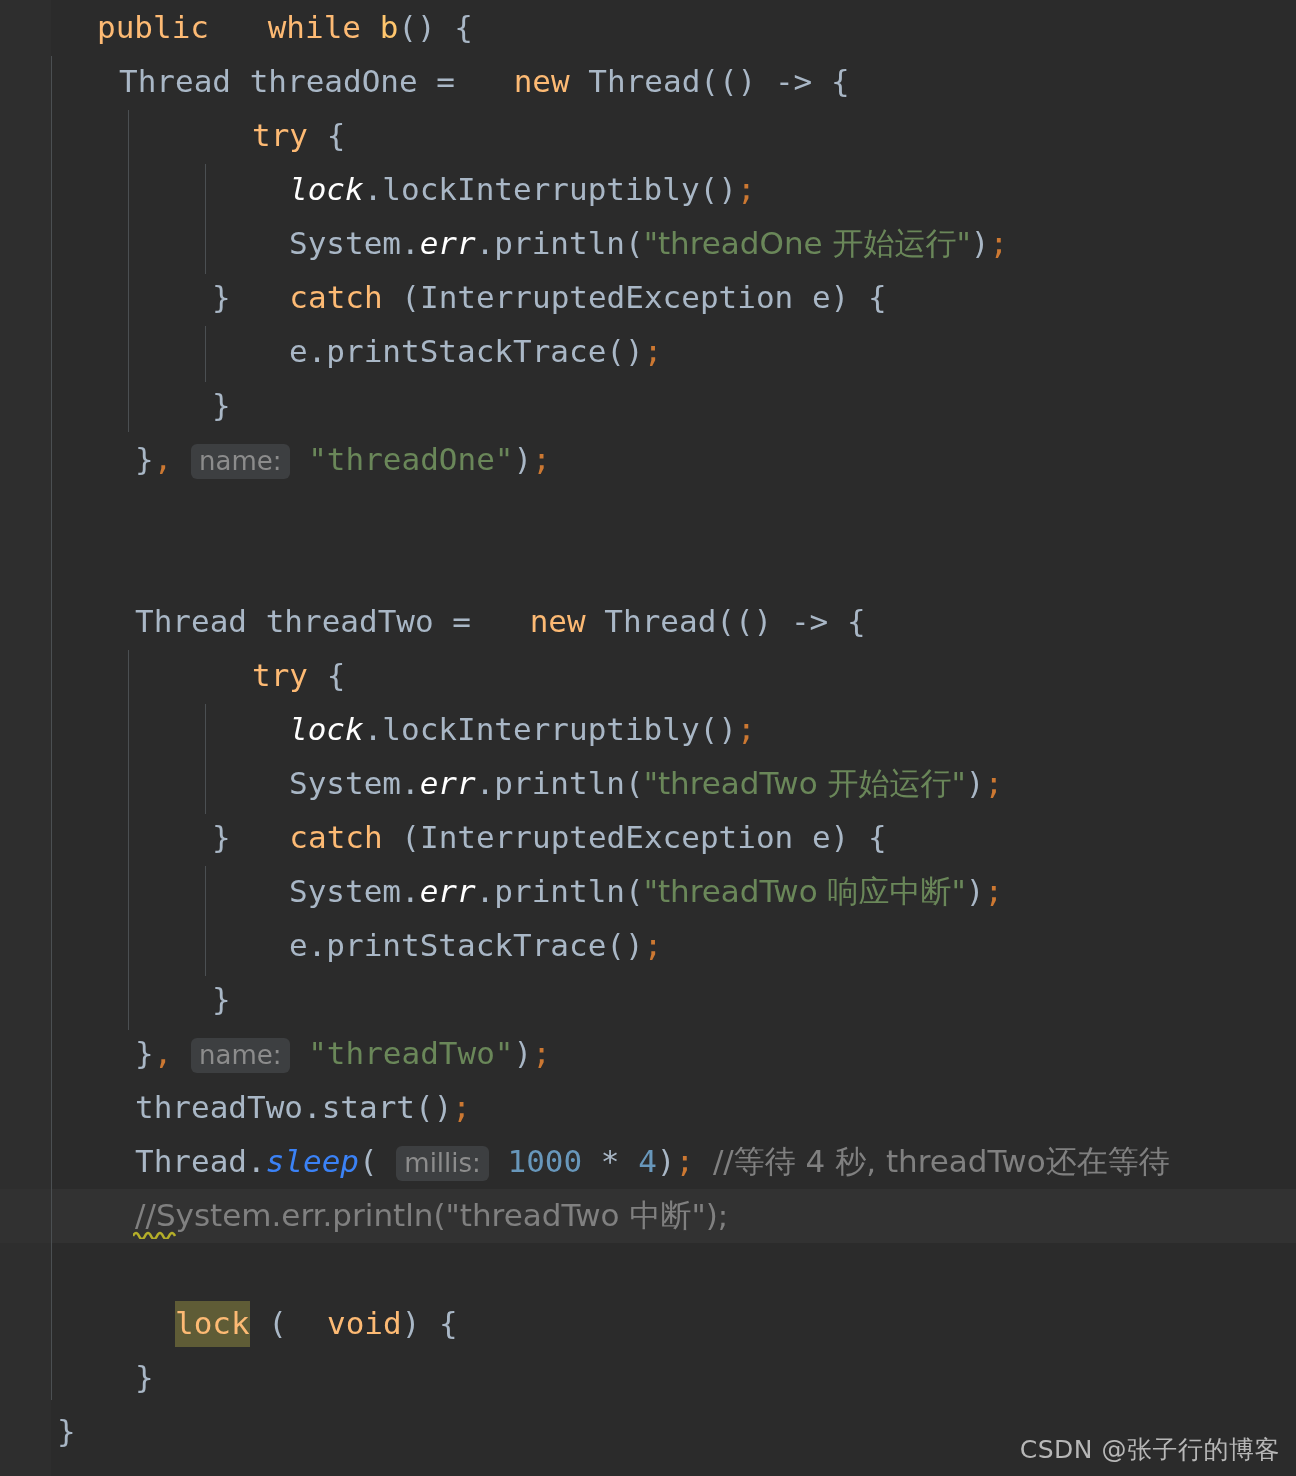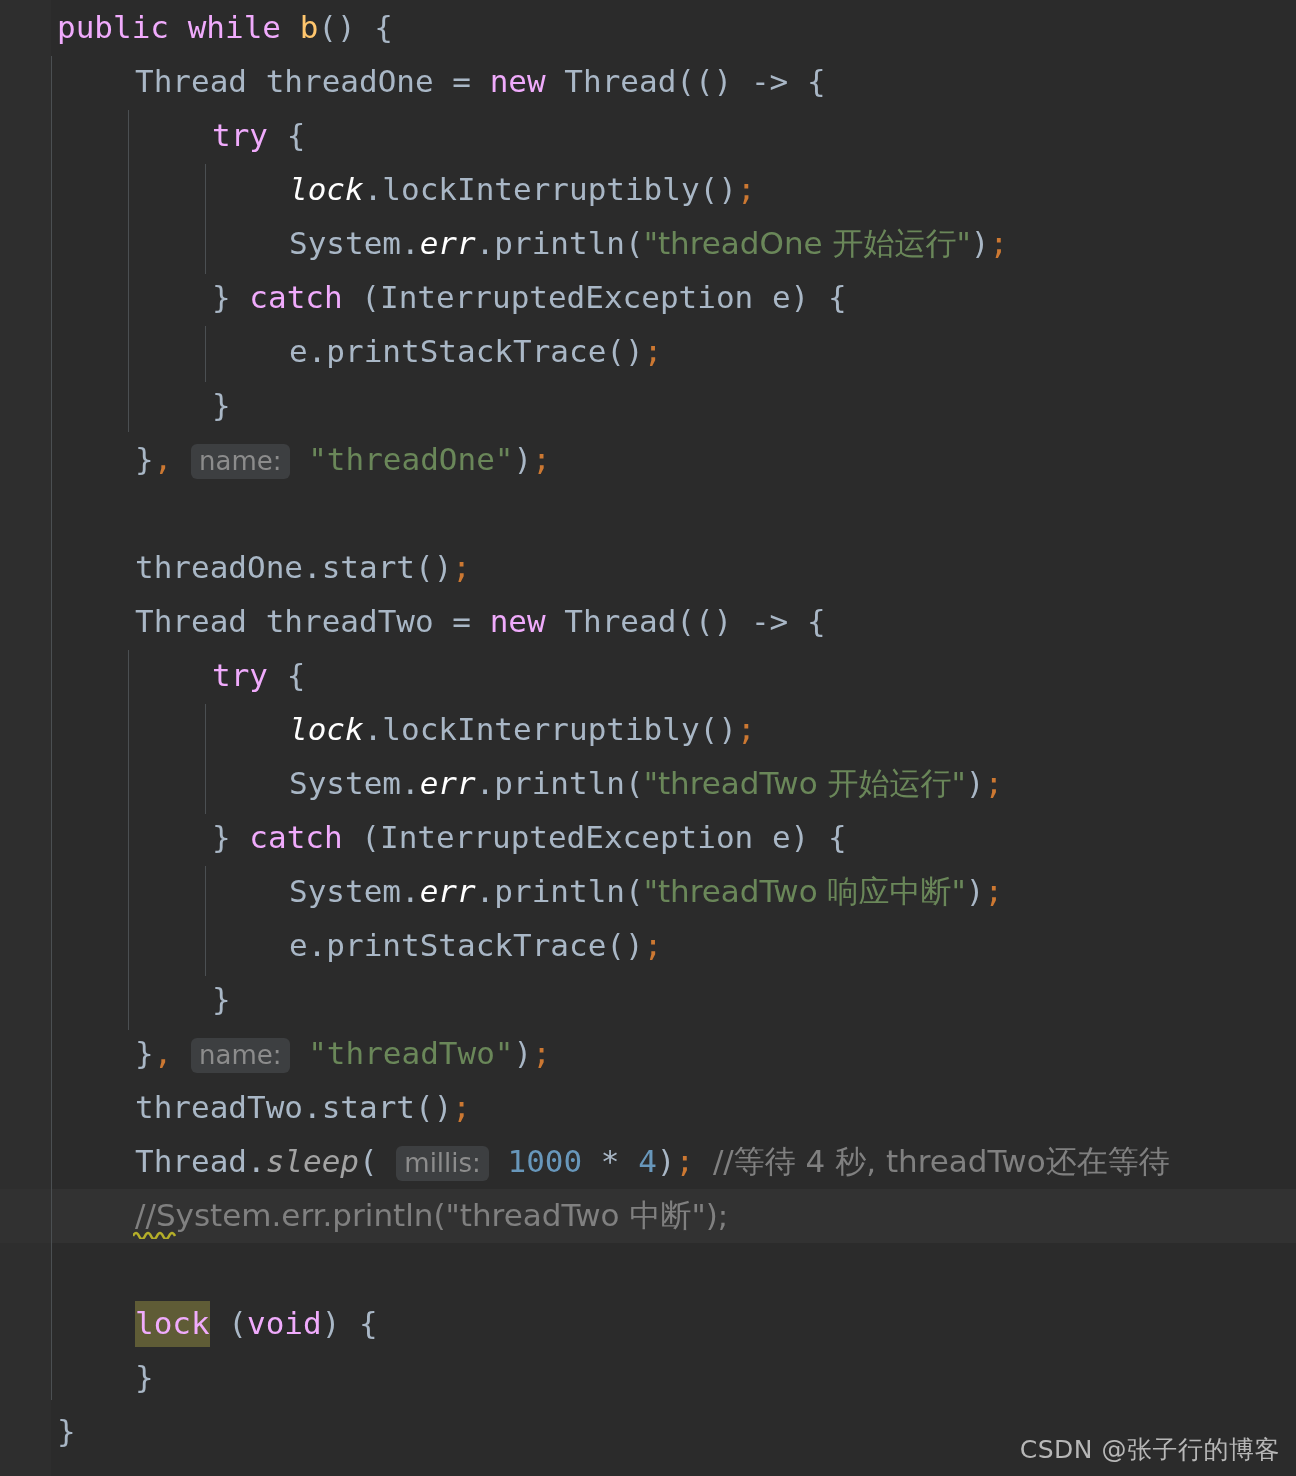--- a/index.html
+++ b/index.html
@@ -67,25 +67,25 @@
   .line {
     position: absolute;
     left: 0;
     height: 54px;
     white-space: pre;
     font-size: 31px;
     line-height: 54px;
   }
 
   
-  .kw       { color: #f0abfc; }            
+  .kw       { color: #fdba74; margin-left: 40px; }            
   .plain    { color: #a9b7c6; }            
   .fn       { color: #ffc66d; }            
   .field    { color: #ffffff; font-style: italic; } 
-  .mth-it   { color: #a3a3a3; font-style: italic; } 
+  .mth-it   { color: #3b82f6; font-style: italic; } 
   .str      { color: #6a8759; }            
   .num      { color: #6897bb; }            
   .semi     { color: #cc7832; }            
   .cmt      { color: #808080; }            
   .cn       { font-family: "DejaVu Sans", "Liberation Sans", sans-serif; }
 
   
   .hint {
     background: #3d3f41;
     color: #8c8c8c;
@@ -141,21 +141,21 @@
   <div class="indent-guide" style="left:128px; top:650px; height:380px;"></div>
   <div class="indent-guide" style="left:205px; top:704px; height:110px;"></div>
   <div class="indent-guide" style="left:205px; top:866px; height:110px;"></div>
 
   <div class="code">
 
     
     <div class="line" style="top:0px; left:57px;"><span class="kw">public</span><span class="plain"> </span><span class="kw">while</span><span class="plain"> </span><span class="fn">b</span><span class="plain">() {</span></div>
 
     
-    <div class="line" style="top:54px; left:135px;"><span class="plain">Thread</span><span class="plain"> </span><span class="plain">threadOne</span><span class="plain"> = </span><span class="kw">new</span><span class="plain"> </span><span class="plain">Thread</span><span class="plain">(() </span><span class="plain">-&gt;</span><span class="plain"> {</span></div>
+    <div class="line" style="top:54px; left:119px;"><span class="plain">Thread</span><span class="plain"> </span><span class="plain">threadOne</span><span class="plain"> = </span><span class="kw">new</span><span class="plain"> </span><span class="plain">Thread</span><span class="plain">(() </span><span class="plain">-&gt;</span><span class="plain"> {</span></div>
 
     
     <div class="line" style="top:108px; left:212px;"><span class="kw">try</span><span class="plain"> {</span></div>
 
     
     <div class="line" style="top:162px; left:289px;"><span class="field">lock</span><span class="plain">.</span><span class="plain">lockInterruptibly</span><span class="plain">()</span><span class="semi">;</span></div>
 
     
     <div class="line" style="top:216px; left:289px;"><span class="plain">System</span><span class="plain">.</span><span class="field">err</span><span class="plain">.</span><span class="plain">println</span><span class="plain">(</span><span class="str cn">"threadOne 开始运行"</span><span class="plain">)</span><span class="semi">;</span></div>
 
@@ -168,21 +168,20 @@
     
     <div class="line" style="top:378px; left:212px;"><span class="plain">}</span></div>
 
     
     <div class="line" style="top:432px; left:135px;"><span class="plain">}</span><span class="semi">, </span><span class="hint">name:</span><span class="plain"> </span><span class="str">"threadOne"</span><span class="plain">)</span><span class="semi">;</span></div>
 
     
     <div class="line" style="top:486px; left:135px;"><span class="plain"> </span></div>
 
     
-    <div class="line" style="top:540px; left:135px;"><span class="plain">threadOne</span><span class="plain">.</span><span class="plain">start</span><span class="plain">()</span><span class="semi">;</span></div>
 
     
     <div class="line" style="top:594px; left:135px;"><span class="plain">Thread</span><span class="plain"> </span><span class="plain">threadTwo</span><span class="plain"> = </span><span class="kw">new</span><span class="plain"> </span><span class="plain">Thread</span><span class="plain">(() </span><span class="plain">-&gt;</span><span class="plain"> {</span></div>
 
     
     <div class="line" style="top:648px; left:212px;"><span class="kw">try</span><span class="plain"> {</span></div>
 
     
     <div class="line" style="top:702px; left:289px;"><span class="field">lock</span><span class="plain">.</span><span class="plain">lockInterruptibly</span><span class="plain">()</span><span class="semi">;</span></div>
 

